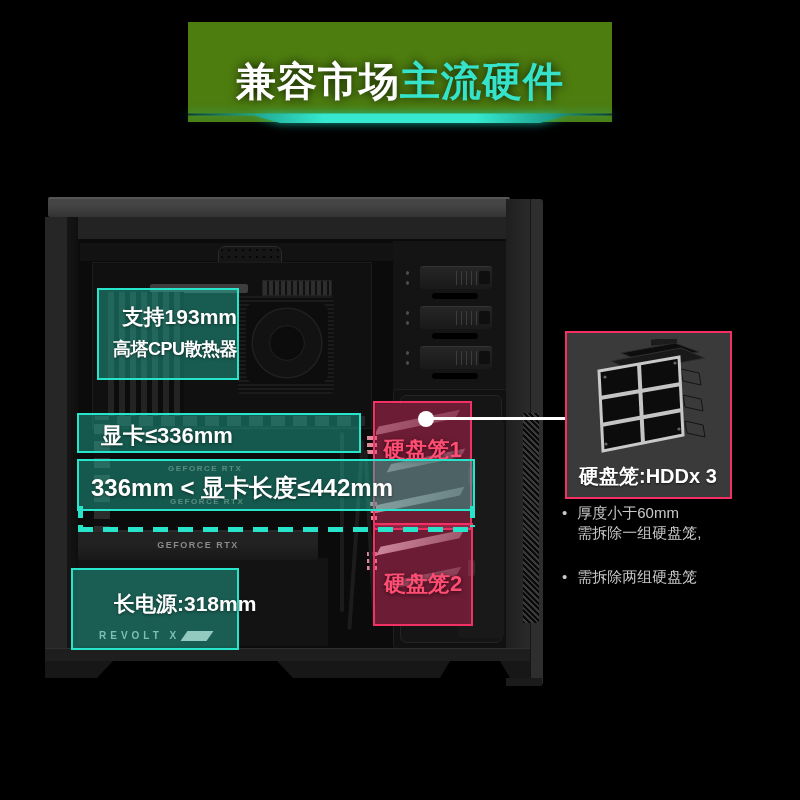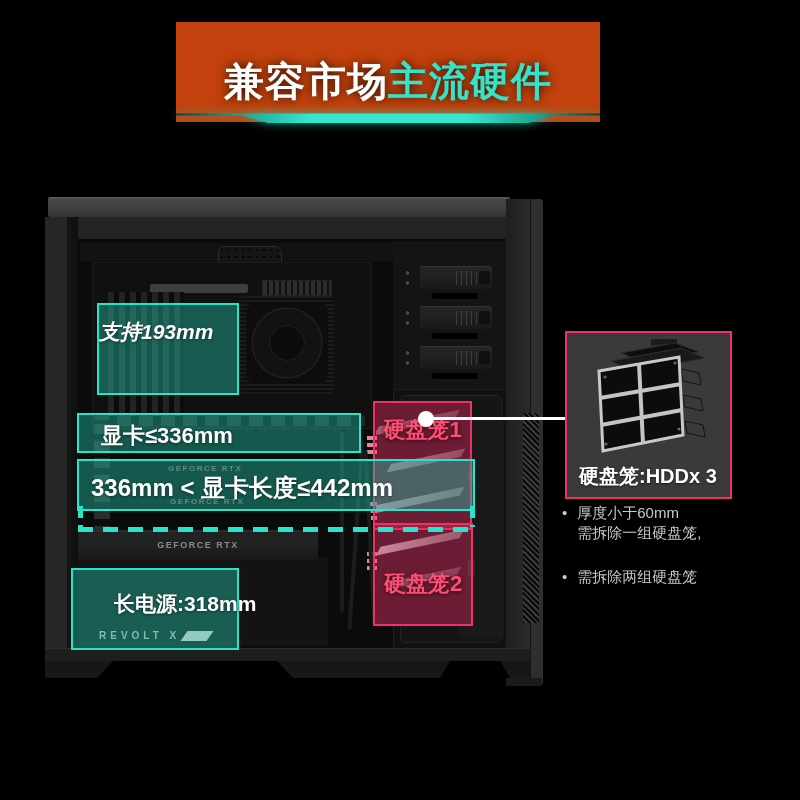--- a/index.html
+++ b/index.html
@@ -6,21 +6,21 @@
     --teal:#27E4CA; --teal-fill:rgba(35,195,170,.42);
     --pink:#F23063; --pink-fill:rgba(226,48,99,.38);
     --pink-text:#FF4D73; --gray-text:#C9C9C9;
   }
   html,body{margin:0;padding:0;background:#000;}
   body{font-family:"Liberation Sans","DejaVu Sans",sans-serif;}
   .stage{position:relative;width:800px;height:800px;background:#000;overflow:hidden;}
   .abs{position:absolute;}
 
   
-  .banner{left:176px;top:22px;width:424px;height:100px;background:#c2410c;}
+  .banner{left:188px;top:22px;width:424px;height:100px;background:#4d7c0f;}
   .banner-title{position:absolute;left:0;right:0;top:32px;text-align:center;
     font-size:40px;font-weight:700;letter-spacing:1px;color:#fff;white-space:nowrap;
     text-shadow:0 0 10px rgba(0,0,0,.8);}
   .banner-title .t2{color:#35E3CB;}
   .banner-glow{position:absolute;left:0;bottom:-6px;filter:drop-shadow(0 0 5px rgba(26,217,191,.75));}
 
   
   .case-top-lid{left:48px;top:197px;width:462px;height:20px;border-radius:2px;
     background:linear-gradient(#555 0 2px,#454545 2px 8px,#333);}
   .case-top-frame{left:45px;top:217px;width:461px;height:22px;background:#232323;}
@@ -74,21 +74,21 @@
     background:repeating-linear-gradient(180deg,#e0899b 0 4px,transparent 4px 7px);}
   .bottom-rail{left:45px;top:648px;width:485px;height:14px;background:#1e1e1e;border-top:1px solid #2f2f2f;}
   .bottom-base{left:45px;top:661px;width:485px;height:17px;background:#171717;}
   .foot-notch{top:661px;height:17px;background:#000;}
   .notch1{left:97px;width:196px;clip-path:polygon(16px 0,180px 0,196px 100%,0 100%);}
   .notch2{left:440px;width:70px;clip-path:polygon(10px 0,60px 0,70px 100%,0 100%);}
 
   
   .teal-box{border:2px solid var(--teal);background:var(--teal-fill);z-index:6;box-sizing:border-box;}
   .teal-box .txt{color:#fff;font-weight:700;text-shadow:0 1px 3px rgba(0,0,0,.45);white-space:nowrap;}
-  .box-cooler{left:97px;top:303px;width:142px;height:92px;text-align:left;font-style:italic;}
+  .box-cooler{left:97px;top:288px;width:142px;height:92px;text-align:right;}
   .box-cooler .l1{display:block;font-size:21px;margin-top:13px;}
   .box-cooler .l2{display:block;font-size:18px;margin-top:6px;letter-spacing:-.5px;}
   .box-gpu-short{left:77px;top:413px;width:284px;height:40px;}
   .box-gpu-short .txt{display:block;font-size:22px;margin:6px 0 0 22px;}
   .box-gpu-long{left:77px;top:459px;width:398px;height:52px;}
   .box-gpu-long .txt{display:block;font-size:24px;margin:11px 0 0 12px;}
   .ghost-brand{position:absolute;color:rgba(230,248,244,.32);font-size:8px;font-weight:700;letter-spacing:1.5px;}
   .box-psu{left:71px;top:568px;width:168px;height:82px;text-align:center;padding-left:41px;}
   .box-psu .txt{display:block;font-size:21px;margin-top:20px;}
   .psu-brand-row{position:absolute;left:26px;bottom:7px;display:flex;align-items:center;}
@@ -97,21 +97,21 @@
     transform:skewX(-35deg);margin-left:4px;}
   .dash-h{left:78px;top:527px;width:397px;height:5px;z-index:6;
     background:repeating-linear-gradient(90deg,var(--teal) 0 15px,transparent 15px 25px);}
   .dash-v{width:5px;height:21px;top:506px;z-index:6;
     background:repeating-linear-gradient(180deg,var(--teal) 0 12px,transparent 12px 19px);}
   .pink-box{border:2px solid var(--pink);background:var(--pink-fill);z-index:5;box-sizing:border-box;text-align:center;}
   .cage1-box{left:373px;top:401px;width:99px;height:129px;}
   .cage2-box{left:373px;top:523px;width:100px;height:103px;}
   .cage-label{color:var(--pink-text);font-size:22px;font-weight:700;white-space:nowrap;
     text-shadow:0 1px 4px rgba(40,0,12,.85);}
-  .cage1-box .cage-label{display:block;margin-top:12px;text-align:center;}
+  .cage1-box .cage-label{display:block;margin-top:32px;text-align:center;}
   .cage2-box .cage-label{display:block;margin-top:44px;}
   .callout-dot{left:418px;top:411px;width:16px;height:16px;border-radius:50%;background:#fff;z-index:7;}
   .callout-line{left:432px;top:417px;width:133px;height:3px;background:#fff;z-index:7;}
 
   
   .detail-box{left:565px;top:331px;width:167px;height:168px;background:#3a3a3a;
     border:2px solid var(--pink);box-sizing:border-box;z-index:8;}
   .detail-caption{position:absolute;left:12px;bottom:7px;color:#fff;font-size:20px;font-weight:600;white-space:nowrap;
     text-shadow:0 1px 2px rgba(0,0,0,.6);}
   .bullets{left:562px;top:503px;width:236px;color:var(--gray-text);z-index:8;}
@@ -216,20 +216,21 @@
 
   <div class="abs pink-box cage1-box">
     <span class="cage-label">硬盘笼1</span>
   </div>
   <div class="abs pink-box cage2-box">
     <span class="cage-label">硬盘笼2</span>
   </div>
 
   <div class="abs teal-box box-cooler">
     <span class="txt l1">支持193mm</span>
+    <span class="txt l2">高塔CPU散热器</span>
   </div>
   <div class="abs teal-box box-gpu-short">
     <span class="txt">显卡≤336mm</span>
   </div>
   <div class="abs teal-box box-gpu-long">
     <span class="ghost-brand" style="left:89px;top:3px">GEFORCE RTX</span>
     <span class="txt">336mm &lt; 显卡长度≤442mm</span>
     <span class="ghost-brand" style="left:91px;bottom:3px">GEFORCE RTX</span>
   </div>
   <div class="abs dash-h"></div>

